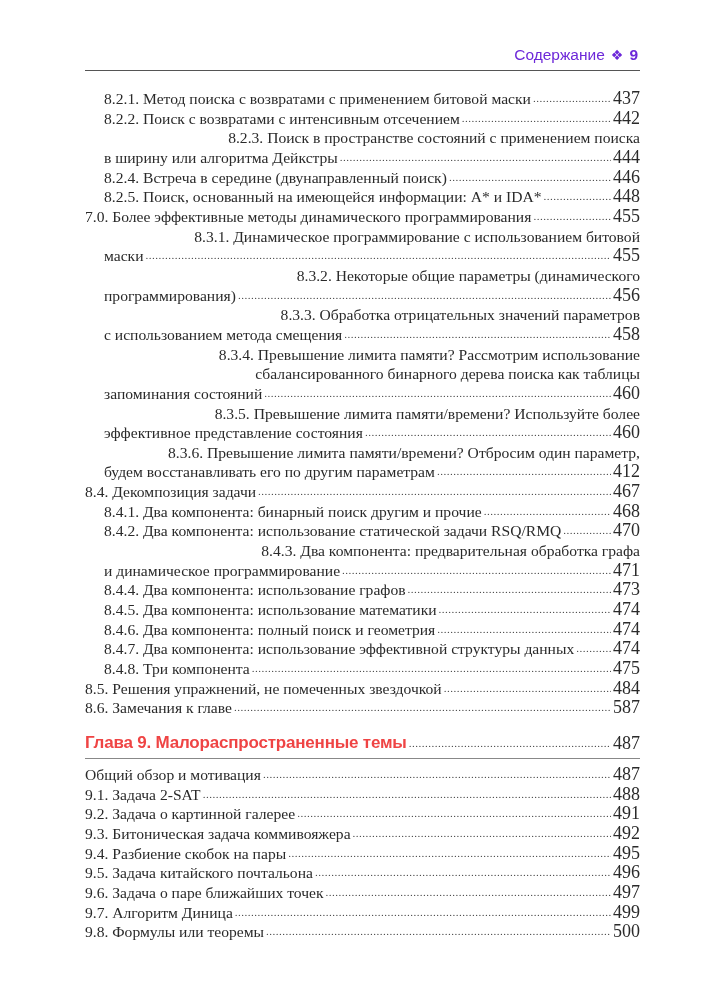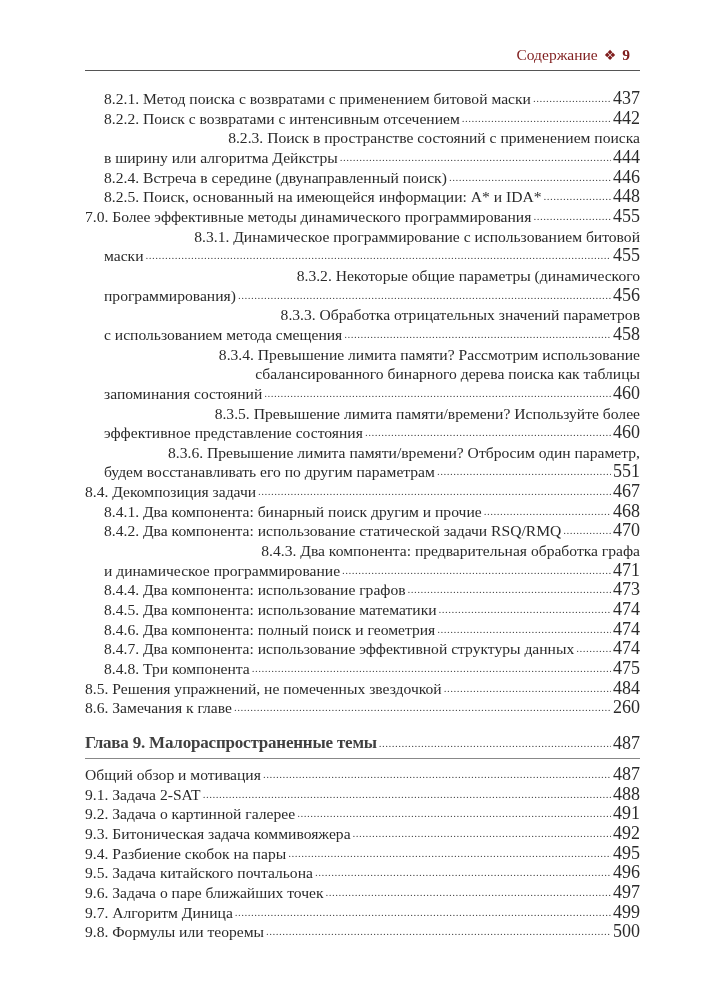--- a/index.html
+++ b/index.html
@@ -1,34 +1,34 @@
 <!DOCTYPE html>
 <html><head>
 <meta charset="utf-8">
 <style>
   html, body { margin:0; padding:0; background:#ffffff; }
   body { width:702px; height:1000px; position:relative; overflow:hidden;
          font-family:"Liberation Serif","DejaVu Serif",serif; color:#2a2a2a; }
   .header { position:absolute; left:85px; top:44px; width:555px; height:26px;
             border-bottom:1.3px solid #555; }
-  .header-text { position:absolute; right:10px; top:2px; font-family:Liberation Serif, serif;
-                 font-size:15.5px; color:#7f1d1d; white-space:nowrap; }
+  .header-text { position:absolute; right:2px; top:2px; font-family:Liberation Sans, sans-serif;
+                 font-size:15.5px; color:#6d28d9; white-space:nowrap; }
   .header-text .ornament { font-size:14px; margin:0 6px 0 6px; }
   .header-text .pg { font-weight:bold; }
   .toc { position:absolute; left:85px; top:89px; width:555px; }
   .entry { position:relative; font-size:15.6px; line-height:19.65px; }
   .entry.lvl2 { margin-left:19px; }
   .row { display:flex; align-items:flex-start; white-space:nowrap; }
   .row .t { flex:0 0 auto; background:#fff; padding-right:1px; }
   .row .dots { flex:1 1 auto; overflow:hidden; margin:0 1px; color:#444; letter-spacing:0.5px; font-size:11px; }
   .row .dots::after { content:"....................................................................................................................................................................................................................."; }
   .row .p { flex:0 0 auto; font-size:18px; padding-left:1px; }
   .cont { white-space:nowrap;text-align:right; }
   .chapter { margin-top:14px; margin-bottom:6px; padding-bottom:4px; border-bottom:1px solid #888; }
-  .chapter .t { font-family:Liberation Serif, serif; font-weight:bold; font-size:17px; color:#404040; letter-spacing:-0.2px; }
+  .chapter .t { font-family:Liberation Sans, sans-serif; font-weight:bold; font-size:17px; color:#ef4444; letter-spacing:-0.2px; }
   .chapter .row { line-height:22px; }
 </style>
 </head>
 <body>
 
 <div class="header">
   <div class="header-text">
     <span>Содержание</span><span class="ornament">❖</span><span class="pg">9</span>
   </div>
 </div>
@@ -117,21 +117,21 @@
           <span class="t">эффективное представление состояния</span>
           <span class="dots"></span>
           <span class="p">460</span>
         </div>
       </div>
       <div class="entry lvl2">
         <div class="cont">8.3.6. Превышение лимита памяти/времени? Отбросим один параметр,</div>
         <div class="row">
           <span class="t">будем восстанавливать его по другим параметрам</span>
           <span class="dots"></span>
-          <span class="p">551</span>
+          <span class="p">412</span>
         </div>
       </div>
       <div class="entry">
         <div class="row">
           <span class="t">8.4. Декомпозиция задачи</span>
           <span class="dots"></span>
           <span class="p">467</span>
         </div>
       </div>
       <div class="entry lvl2">
@@ -195,21 +195,21 @@
         <div class="row">
           <span class="t">8.5. Решения упражнений, не помеченных звездочкой</span>
           <span class="dots"></span>
           <span class="p">484</span>
         </div>
       </div>
       <div class="entry">
         <div class="row">
           <span class="t">8.6. Замечания к главе</span>
           <span class="dots"></span>
-          <span class="p">260</span>
+          <span class="p">587</span>
         </div>
       </div>
     </div>
   <div class="entry chapter">
     <div class="row">
       <span class="t">Глава 9. Малораспространенные темы</span>
       <span class="dots"></span>
       <span class="p">487</span>
     </div>
   </div>

